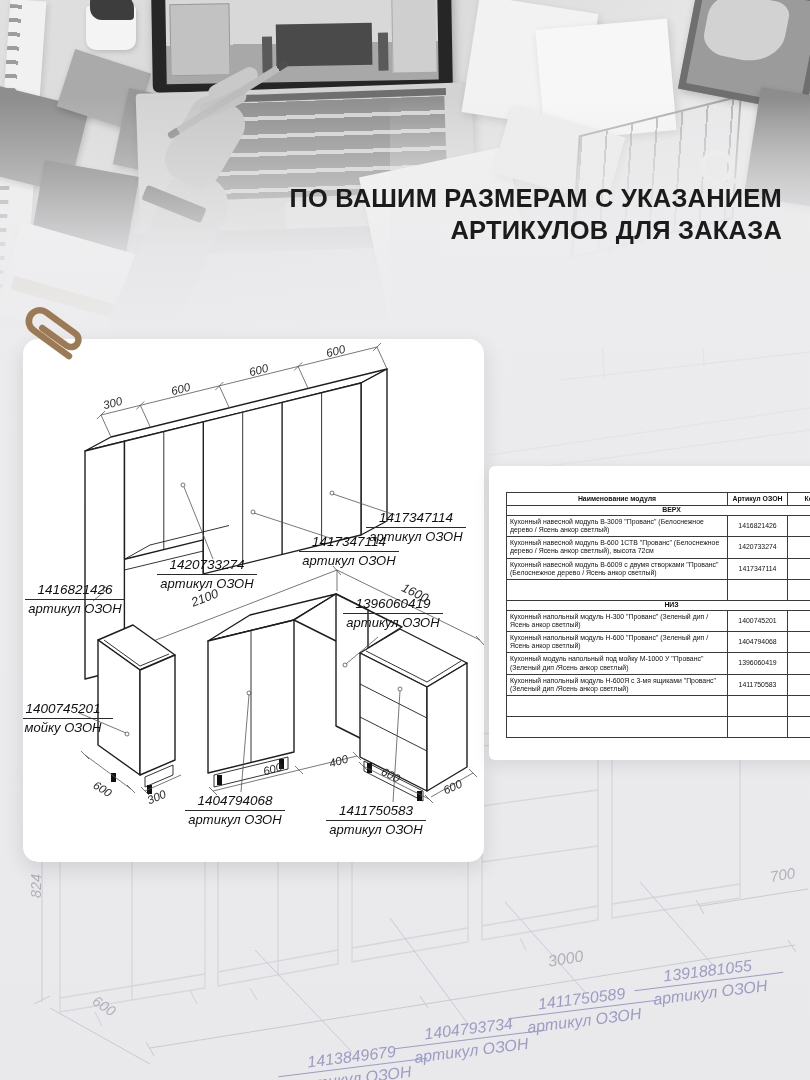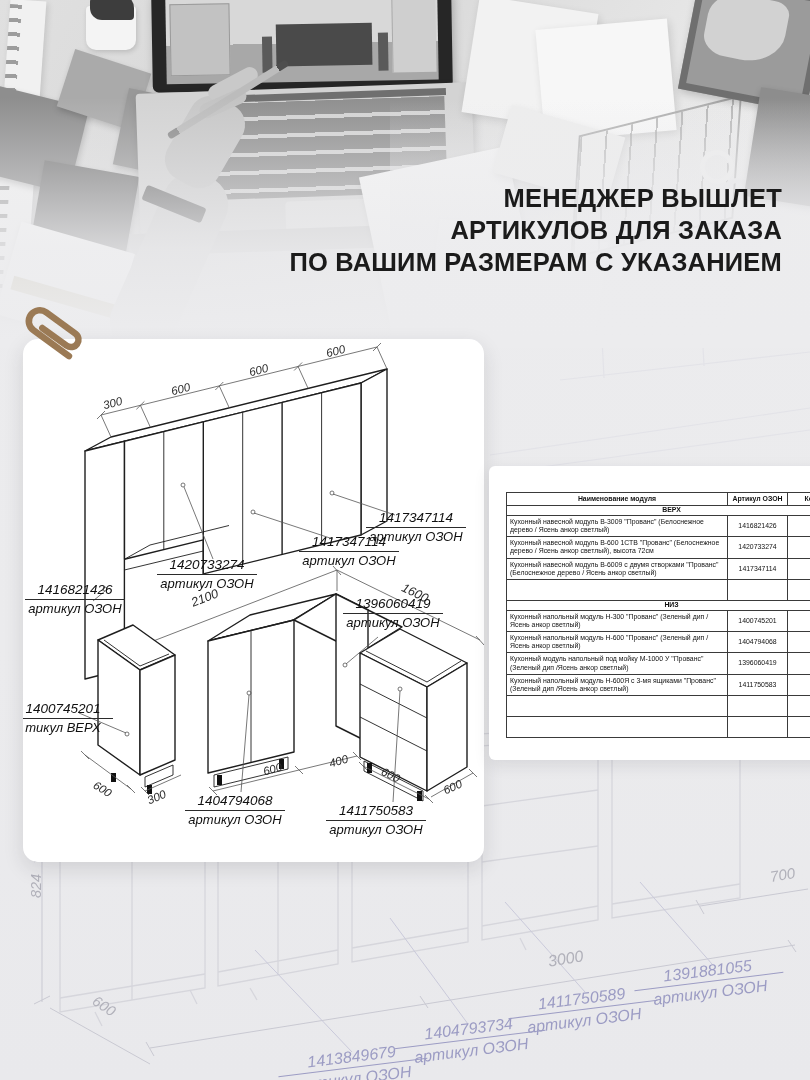--- a/index.html
+++ b/index.html
@@ -212,23 +212,22 @@
     <div style="left:706px;top:-4px;width:80px;height:64px;
       background:#d2d2d2;border-radius:40% 20% 50% 30%;transform:rotate(11deg);"></div>
     <div style="left:752px;top:92px;width:70px;height:110px;
       background:#8d8d8d;transform:rotate(9deg);box-shadow:1px 3px 7px rgba(0,0,0,.2);"></div>
 
     <div class="fade-r"></div>
     <div class="fade"></div>
   </div>
 
   <div class="headline">
-    <div class="h-black">МЕНЕДЖЕР ВЫШЛЕТ</div>
+    <div class="h-black">ПО ВАШИМ РАЗМЕРАМ С УКАЗАНИЕМ</div>
     <div class="h-black">АРТИКУЛОВ ДЛЯ ЗАКАЗА</div>
-    <div class="h-black">ПО ВАШИМ РАЗМЕРАМ С УКАЗАНИЕМ</div>
   </div>
 
   <div class="card">
     <svg width="461" height="523" viewBox="0 0 461 523" style="position:absolute;left:0;top:0;">
 
       <g fill="#ffffff" stroke="#1e1e1e" stroke-width="1.4" stroke-linejoin="round">
 
         <polygon points="62,112 338,44 364,30 88,98"></polygon>
 
         <polygon points="338,44 364,30 364,182 338,196"></polygon>
@@ -388,21 +387,21 @@
       <span class="num">1416821426</span>
       <span class="sub">артикул ОЗОН</span>
     </span>
 
     <span class="co" style="left:320px;top:258px;">
       <span class="num">1396060419</span>
       <span class="sub">артикул ОЗОН</span>
     </span>
     <span class="co" style="left:-10px;top:363px;">
       <span class="num">1400745201</span>
-      <span class="sub">тикул ВЕРХ</span>
+      <span class="sub">мойку ОЗОН</span>
     </span>
     <span class="co" style="left:162px;top:455px;">
       <span class="num">1404794068</span>
       <span class="sub">артикул ОЗОН</span>
     </span>
     <span class="co" style="left:303px;top:465px;">
       <span class="num">1411750583</span>
       <span class="sub">артикул ОЗОН</span>
     </span>
   </div>

